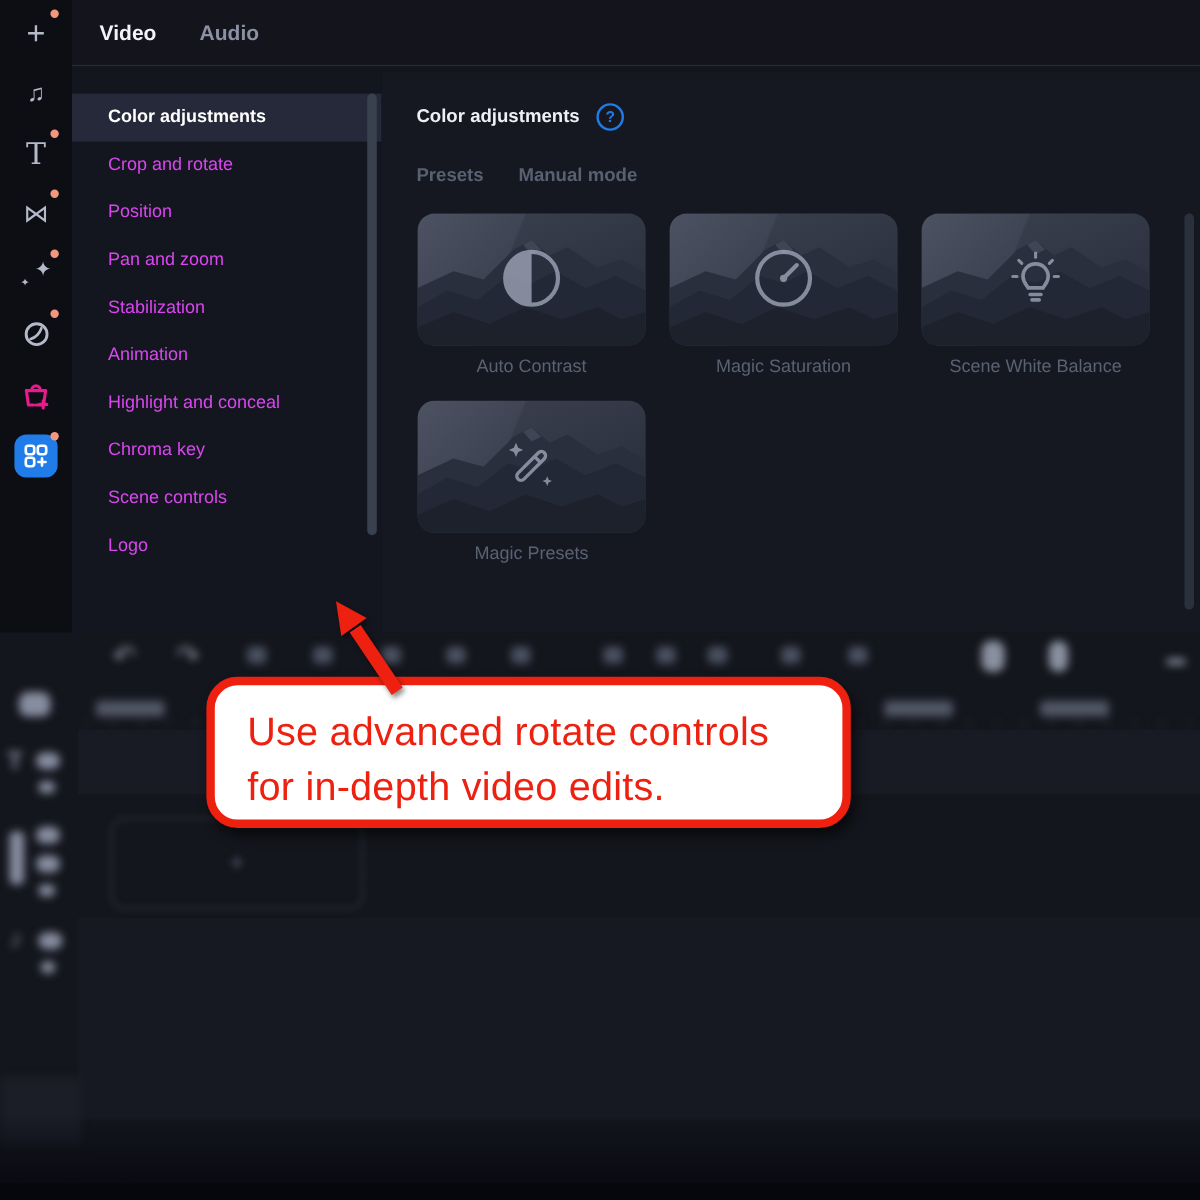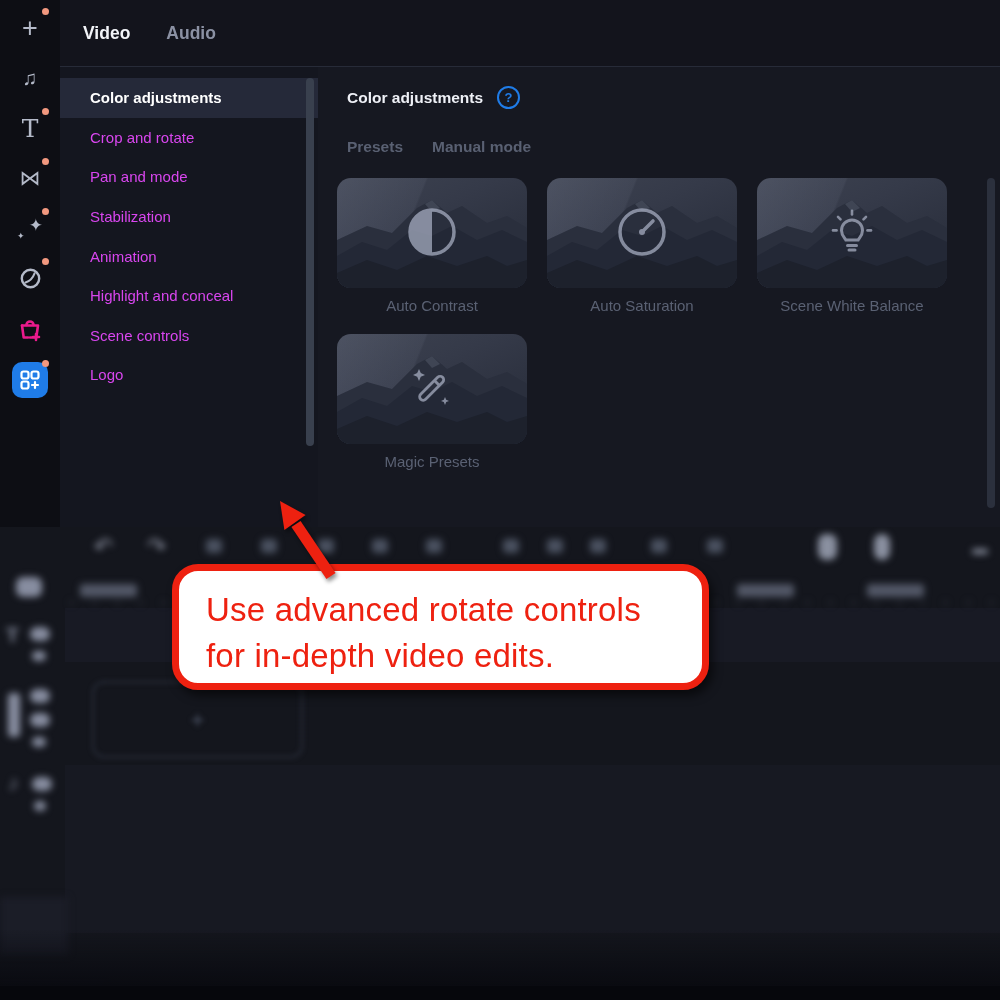--- a/index.html
+++ b/index.html
@@ -14,40 +14,40 @@
   .glyph-plus { font-size:27px; font-weight:400; line-height:1; }
   .glyph-music { font-size:20px; }
   .glyph-T { font-family:"DejaVu Serif","Liberation Serif",serif; font-size:25px; }
   .glyph-trans { font-size:21px; }
   .fx-wrap { position:relative; width:26px; height:26px; }
   .fx-big { position:absolute; right:0; top:0; font-size:17px; color:#b4bac9; }
   .fx-small { position:absolute; left:0; bottom:0; font-size:9px; color:#b4bac9; }
   .apps-btn { width:36px; height:36px; border-radius:10px; background:#1f7ce8; display:flex; align-items:center; justify-content:center; }
 
   
-  .tabbar { position:absolute; left:60px; top:0; width:940px; height:67px; background:#13141c; border-bottom:1px solid #272b38; display:flex; align-items:center; padding-left:23px; gap:36px; z-index:3; }
+  .tabbar { position:absolute; left:60px; top:0; width:940px; height:55px; background:#13141c; border-bottom:1px solid #272b38; display:flex; align-items:center; padding-left:23px; gap:36px; z-index:3; }
   .tab { font-size:17.5px; cursor:pointer; }
   .tab.active { color:#f2f4f8; font-weight:700; }
   .tab.inactive { color:#8b91a3; font-weight:600; }
 
   
   .sidebar { position:absolute; left:60px; top:60px; width:258px; height:467px; background:#14161f; padding-top:18px; z-index:2; }
   .sb-item { position:relative; height:39.6px; display:flex; align-items:center; padding-left:30px; font-size:15px; color:#d946ef; cursor:pointer; white-space:nowrap; }
   .sb-item.selected { background:#252939; color:#ffffff; font-weight:600; }
   .sb-item .sb-dot { position:absolute; left:14px; top:17px; width:7px; height:7px; border-radius:50%; background:#f2987f; }
   .sb-scrollbar { position:absolute; left:306px; top:78px; width:8px; height:368px; border-radius:4px; background:#39404e; z-index:4; cursor:pointer; }
 
   
   .panel { position:absolute; left:318px; top:60px; width:682px; height:467px; background:#161821; z-index:2; }
   .panel-head { position:absolute; left:29px; top:26px; display:flex; align-items:center; gap:14px; }
   .panel-title { font-size:15.5px; font-weight:700; color:#eef0f6; }
   .help-icon { width:23px; height:23px; border-radius:50%; border:2.5px solid #1f7ce8; color:#1f7ce8; font-size:13px; font-weight:700; display:flex; align-items:center; justify-content:center; cursor:pointer; }
   .panel-tabs { position:absolute; left:29px; top:78px; display:flex; gap:29px; }
   .panel-tab { font-size:15.5px; font-weight:700; color:#596072; cursor:pointer; }
-  .cards { position:absolute; left:19px; top:118px; display:grid; grid-template-columns:repeat(3,190px); column-gap:28px; row-gap:33px;gap:20px; }
+  .cards { position:absolute; left:30px; top:118px; display:grid; grid-template-columns:repeat(3,190px); column-gap:28px; row-gap:33px;gap:20px; }
   .card-cell { width:190px; cursor:pointer; }
   .card { position:relative; width:190px; height:110px; border-radius:14px; overflow:hidden; background:linear-gradient(155deg,#3d4250 0%,#353a49 38%,#2d3240 68%,#272c3a 100%); }
   .card::before { content:""; position:absolute; inset:0; background:linear-gradient(112deg,rgba(215,225,255,0.10) 0%,rgba(215,225,255,0.05) 38%,transparent 39%); }
   .card svg.mtn { position:absolute; left:0; bottom:0; }
   .card .preset-icon { position:absolute; left:50%; top:50%; transform:translate(-50%,-52%); opacity:0.75; }
   .card-label { margin-top:9px; text-align:center; font-size:15px; color:#5a6173; }
   .panel-scrollbar { position:absolute; left:987px; top:178px; width:8px; height:330px; border-radius:4px; background:#2b303d; z-index:4; cursor:pointer; }
 
   
   .timeline { position:absolute; left:0; top:527px; width:1000px; height:473px; background:#14161d; z-index:1; overflow:hidden; }
@@ -134,24 +134,26 @@
   </div>
 
   <div class="tabbar">
     <span class="tab active">Video</span>
     <span class="tab inactive">Audio</span>
   </div>
 
   <div class="sidebar">
     <div class="sb-item selected">Color adjustments</div>
     <div class="sb-item">Crop and rotate</div>
-    <div class="sb-item">Pan and mode</div>
+    <div class="sb-item">Position</div>
+    <div class="sb-item">Pan and zoom</div>
     <div class="sb-item">Stabilization</div>
     <div class="sb-item">Animation</div>
     <div class="sb-item">Highlight and conceal</div>
+    <div class="sb-item">Chroma key</div>
     <div class="sb-item">Scene controls</div>
     <div class="sb-item">Logo</div>
   </div>
   <div class="sb-scrollbar"></div>
 
   <div class="panel">
     <div class="panel-head">
       <span class="panel-title">Color adjustments</span>
       <span class="help-icon">?</span>
     </div>
@@ -185,21 +187,21 @@
             <polygon points="0,78 25,64 50,72 75,52 95,58 115,48 140,62 165,52 190,64 190,110 0,110" fill="#232836"></polygon>
             <polygon points="0,95 30,82 60,92 90,78 120,88 150,78 170,88 190,82 190,110 0,110" fill="#1d212c"></polygon>
             <polygon points="88,26 95,22 103,30 95,34" fill="#3f4554"></polygon>
           </svg>
           <svg class="preset-icon" width="54" height="54" viewBox="0 0 54 54">
             <circle cx="27" cy="27" r="22" fill="none" stroke="#a6adc0" stroke-width="3.5"></circle>
             <circle cx="27" cy="27" r="3" fill="#a6adc0"></circle>
             <line x1="27" y1="27" x2="38" y2="16" stroke="#a6adc0" stroke-width="3.5" stroke-linecap="round"></line>
           </svg>
         </div>
-        <div class="card-label">Auto Saturation</div>
+        <div class="card-label">Magic Saturation</div>
       </div>
 
       <div class="card-cell">
         <div class="card">
           <svg class="mtn" width="190" height="110" viewBox="0 0 190 110">
             <polygon points="0,62 30,48 55,55 80,30 95,22 110,35 125,28 150,45 170,38 190,50 190,110 0,110" fill="#2a2f3d"></polygon>
             <polygon points="0,78 25,64 50,72 75,52 95,58 115,48 140,62 165,52 190,64 190,110 0,110" fill="#232836"></polygon>
             <polygon points="0,95 30,82 60,92 90,78 120,88 150,78 170,88 190,82 190,110 0,110" fill="#1d212c"></polygon>
             <polygon points="88,26 95,22 103,30 95,34" fill="#3f4554"></polygon>
           </svg>

